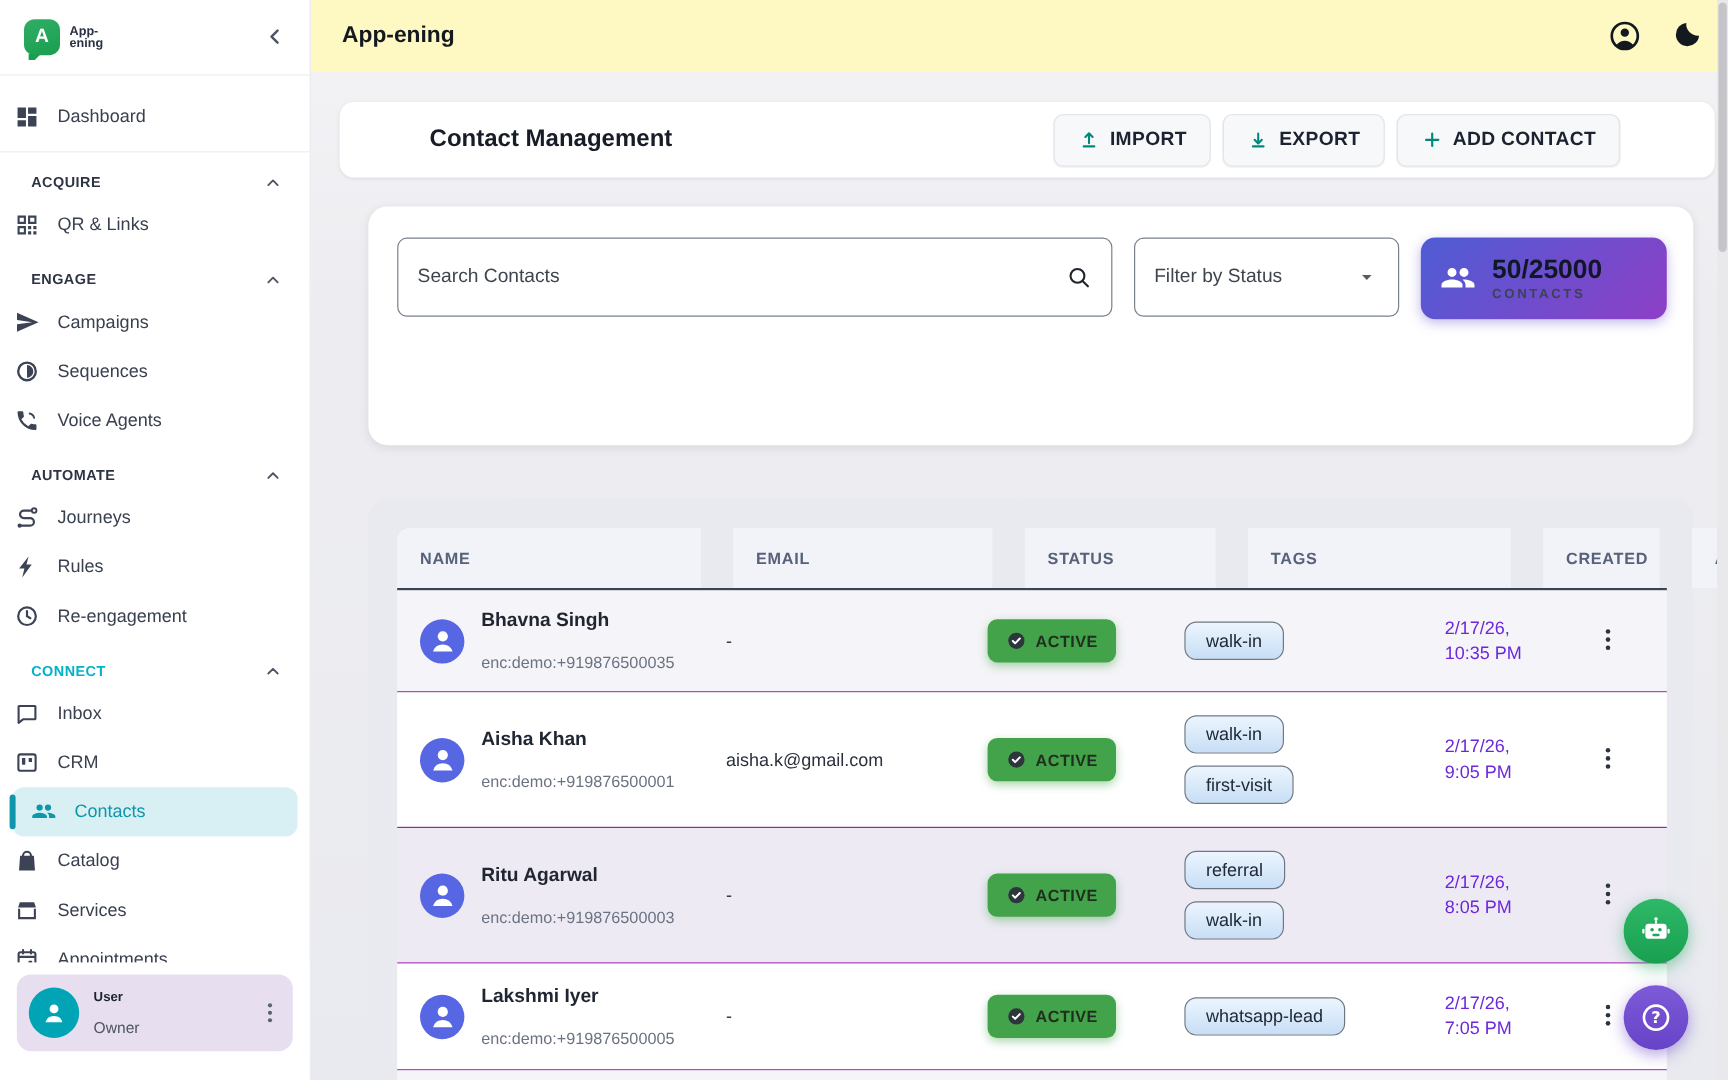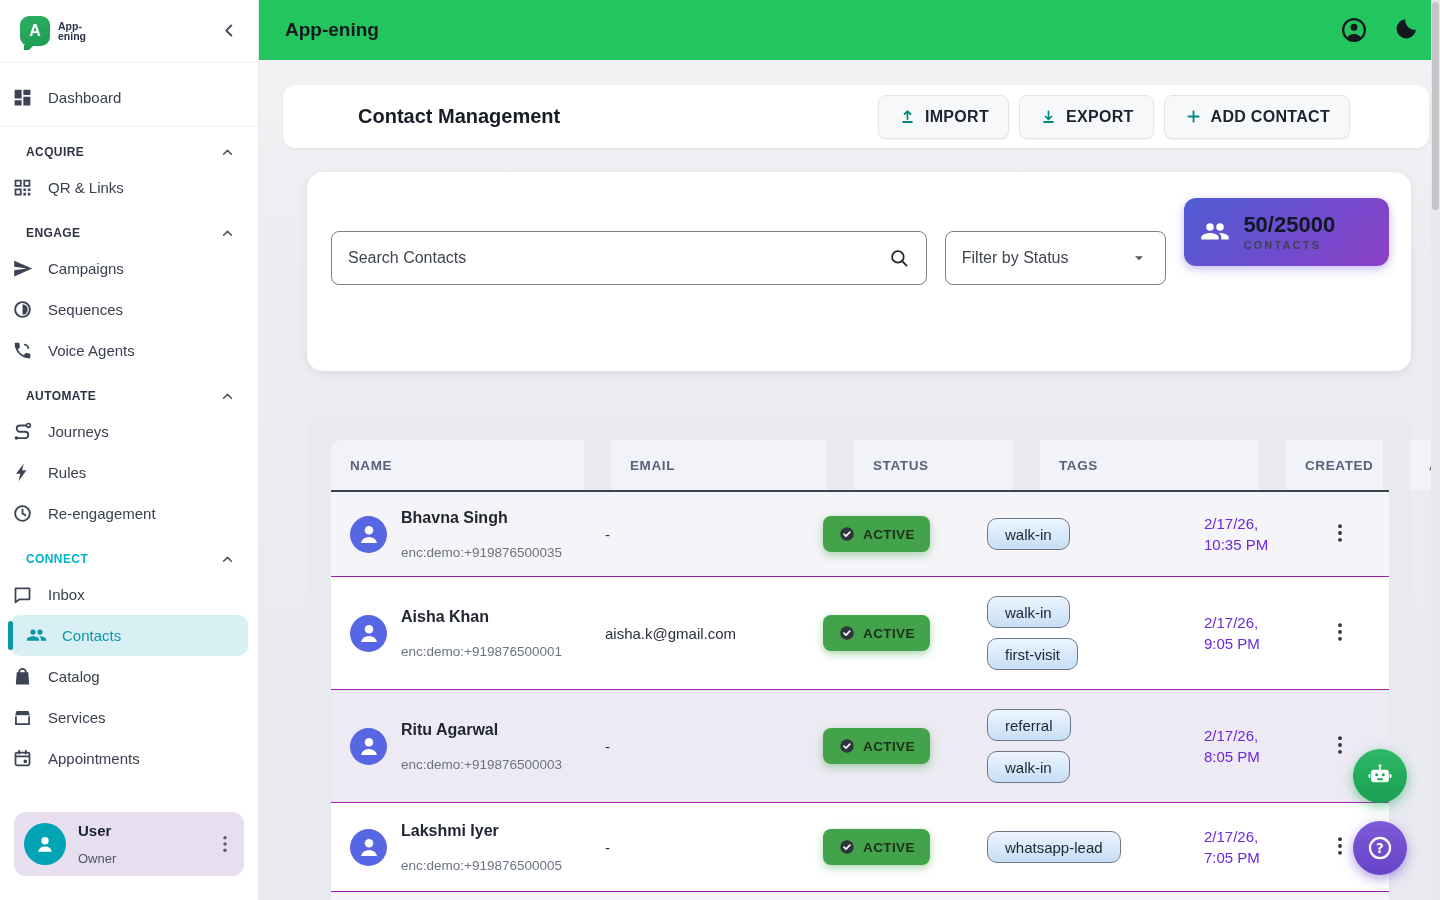--- a/index.html
+++ b/index.html
@@ -30,48 +30,48 @@
   .nav-divider{height:1px;background:#ededf1;margin:8px 0;}
   .sec-head{margin-top:10px;height:30px;display:flex;align-items:center;padding:0 22px 0 26px;cursor:pointer;}
   .sec-head .sec-lbl{font-size:12px;font-weight:800;letter-spacing:.4px;color:#2c3342;}
   .sec-head.accent .sec-lbl{color:#00b2ca;}
   .sec-head .icn{margin-left:auto;width:17px;height:17px;color:#4b5563;}
   .side-footer{position:absolute;left:0;right:0;bottom:0;height:88px;background:#fff;padding:10px 14px 0;}
   .user-card{height:64px;border-radius:12px;background:#e7dff0;display:flex;align-items:center;padding:0 8px 0 10px;}
   .user-avatar{width:42px;height:42px;border-radius:50%;background:#00a4b5;display:flex;align-items:center;justify-content:center;}
   .user-avatar .icn{width:26px;height:26px;}
   .user-info{margin-left:12px;}
-  .user-name{font-size:15px;font-weight:700;color:#1c2230;}
+  .user-name{font-size:11px;font-weight:700;color:#1c2230;}
   .user-role{font-size:13px;color:#4f5563;margin-top:12px;}
   .user-menu{margin-left:auto;width:22px;height:22px;color:#5a6170;background:none;border:none;padding:0;cursor:pointer;}
 
   
   .main{position:absolute;left:258px;top:0;right:0;bottom:0;background:#eff0f4;}
-  .topbar{height:60px;background:#22c55e;display:flex;align-items:center;padding:0 20px 0 27px;}
+  .topbar{height:60px;background:#fef9c3;display:flex;align-items:center;padding:0 20px 0 27px;}
   .topbar-title{font-size:19px;font-weight:700;color:#14181f;}
   .topbar-right{margin-left:auto;display:flex;align-items:center;gap:24px;}
   .icon-btn{width:28px;height:28px;color:#14181f;background:none;border:none;padding:0;cursor:pointer;}
   .content{position:absolute;left:0;right:9px;top:60px;bottom:0;
     background:linear-gradient(180deg,#f2f2f5 0%,#ededf1 25%,#e9eaef 100%);
     padding:25px 0 0 25px;overflow:hidden;}
 
   .toolbar-card{margin-right:2px;height:63px;background:#fff;border-radius:12px;
     box-shadow:0 1px 3px rgba(16,24,40,.08);display:flex;align-items:center;}
   .toolbar-title{margin-left:75px;font-size:20px;font-weight:700;color:#171c26;}
   .toolbar-btns{margin-left:auto;margin-right:79px;display:flex;gap:10px;}
   .tool-btn{height:44px;border-radius:8px;background:#f7f8fa;border:1px solid #e2e5ea;
     box-shadow:0 1px 1px rgba(0,0,0,.05);display:flex;align-items:center;gap:8px;
     padding:0 19px;font-size:16px;font-weight:700;letter-spacing:.3px;color:#1b2330;cursor:pointer;
     font-family:inherit;}
   .tool-btn .icn{width:19px;height:19px;color:#00897b;}
 
   .filter-card{margin:24px 20px 0 24px;height:173px;background:#fff;border-radius:16px;
     box-shadow:0 2px 8px rgba(20,24,40,.09);padding:26px 22px 0 24px;display:flex;align-items:flex-start;gap:18px;}
-  .field{height:54px;border:1px solid #79818c;border-radius:8px;display:flex;align-items:center;
-    padding:0 16px;box-sizing:border-box;cursor:text;background:#fff;margin-top:33px;}
+  .field{height:66px;border:1px solid #79818c;border-radius:8px;display:flex;align-items:center;
+    padding:0 16px;box-sizing:border-box;cursor:text;background:#fff;}
   .search-field{width:597px;}
   .field .field-lbl{font-size:16px;color:#3f454f;}
   .field .icn{margin-left:auto;width:22px;height:22px;color:#20242c;}
   .status-field{width:222px;cursor:pointer;}
   .status-field .icn{width:20px;height:20px;color:#555b66;}
   .count-badge{width:205px;height:68px;border-radius:12px;
     background:linear-gradient(135deg,#4e5cd4 0%,#8d3fc6 100%);
     box-shadow:0 3px 10px rgba(90,60,200,.35);display:flex;align-items:center;padding:0 16px;gap:13px;box-sizing:border-box;}
   .count-badge .icn{width:30px;height:30px;color:#fff;}
   .count-num{font-size:22px;font-weight:800;color:#101726;line-height:24px;}
@@ -241,20 +241,30 @@
         </span>
       </div>
       <div class="nav-item">
         <span class="icn">
           <svg viewBox="0 0 24 24">
             <path d="M4.5 5h15a.5.5 0 01.5.5V17a.5.5 0 01-.5.5H8.5L4 21V5.5a.5.5 0 01.5-.5z" fill="none" stroke="currentColor" stroke-width="2" stroke-linejoin="round"></path>
           </svg>
         </span>
         <span class="lbl">Inbox</span>
       </div>
+      <div class="nav-item">
+        <span class="icn">
+          <svg viewBox="0 0 24 24">
+            <rect x="3.8" y="4.2" width="16.4" height="15.6" rx="2" fill="none" stroke="currentColor" stroke-width="2"></rect>
+            <rect x="7.2" y="7.5" width="3.2" height="6.5" rx="0.6" fill="currentColor"></rect>
+            <rect x="13.6" y="7.5" width="3.2" height="4" rx="0.6" fill="currentColor"></rect>
+          </svg>
+        </span>
+        <span class="lbl">CRM</span>
+      </div>
       <div class="nav-item active">
         <span class="icn">
           <svg viewBox="0 0 24 24" fill="currentColor">
             <path d="M8 11a3 3 0 100-6 3 3 0 000 6zm8 0a3 3 0 100-6 3 3 0 000 6zM8 12.8c-2.3 0-7 1.2-7 3.5V18h14v-1.7c0-2.3-4.7-3.5-7-3.5zm8 0c-.3 0-.6 0-1 .05 1.2.8 2 1.9 2 3.45V18h6v-1.7c0-2.3-4.7-3.5-7-3.5z"></path>
           </svg>
         </span>
         <span class="lbl">Contacts</span>
       </div>
       <div class="nav-item">
         <span class="icn">

